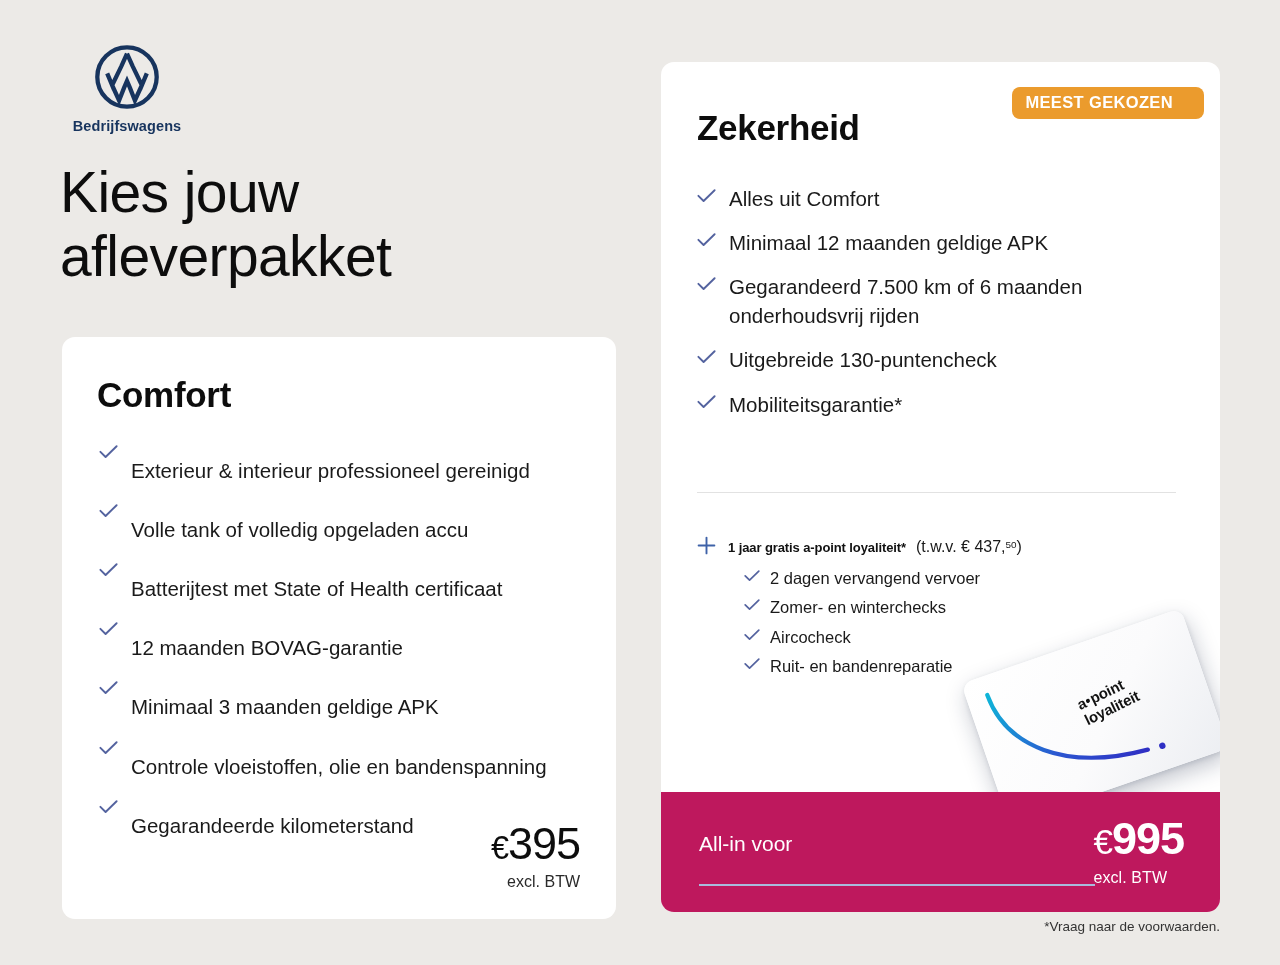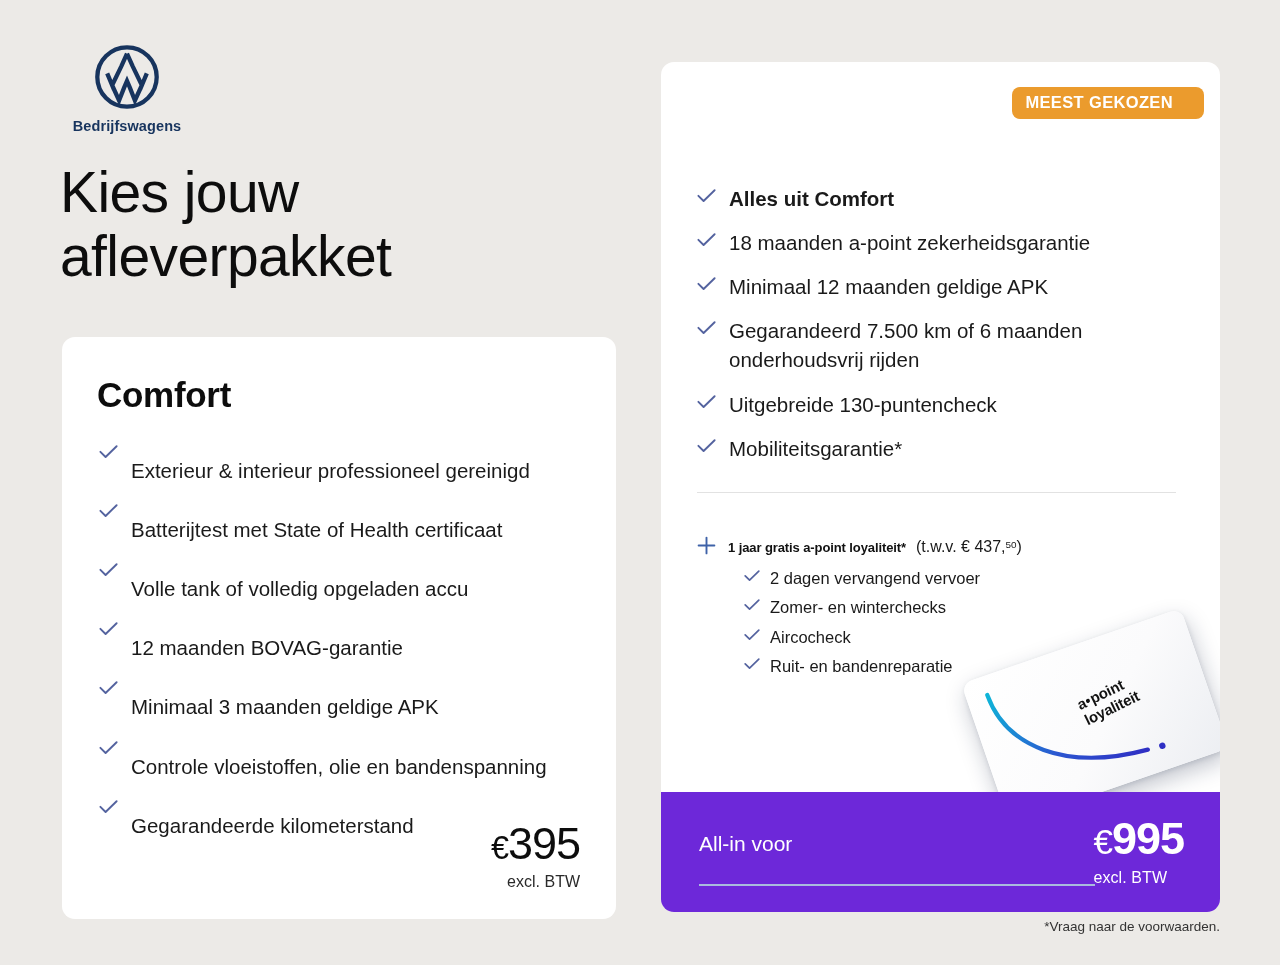--- a/index.html
+++ b/index.html
@@ -121,21 +121,21 @@
     left: 36px; top: 122px;
     width: 475px;
   }
   #zekerheid-list .feature-item { margin-bottom: 15px; }
   #zekerheid-list .feature-text {
     font-size: 20.5px;
     font-weight: 300;
     line-height: 1.42;
     color: #1a1a1a;
   }
-  #zekerheid-list .feature-item.is-bold .feature-text { font-weight: bold; }
+  #zekerheid-list .feature-item.is-bold .feature-text { font-weight: normal; }
 
   
   #bonus-divider {
     position: absolute;
     left: 36px; top: 430px;
     width: 479px; height: 1px;
     background: #e2e2e2;
   }
 
   
@@ -225,21 +225,21 @@
     border-radius: 50%;
     vertical-align: 3px;
     margin: 0 1px;
   }
 
   
   #allin-footer {
     position: absolute;
     left: 0; bottom: 0;
     width: 559px; height: 120px;
-    background: #6d28d9;
+    background: #be185d;
     z-index: 6;
   }
   #allin-label {
     position: absolute;
     left: 38px; top: 40px;
     font-size: 21px;
     font-weight: 300;
     color: #ffffff;
   }
   #allin-rule {
@@ -326,27 +326,27 @@
       <li class="feature-item">
         <svg class="check-icon" width="19" height="14" viewBox="0 0 19 14">
           <path d="M1.4 6.8 L6.6 12 L17.6 1.2" fill="none" stroke="#54639f" stroke-width="1.9" stroke-linecap="round" stroke-linejoin="round"></path>
         </svg>
         <span class="feature-text">Exterieur &amp; interieur professioneel gereinigd</span>
       </li>
       <li class="feature-item">
         <svg class="check-icon" width="19" height="14" viewBox="0 0 19 14">
           <path d="M1.4 6.8 L6.6 12 L17.6 1.2" fill="none" stroke="#54639f" stroke-width="1.9" stroke-linecap="round" stroke-linejoin="round"></path>
         </svg>
+        <span class="feature-text">Volle tank of volledig opgeladen accu</span>
+      </li>
+      <li class="feature-item">
+        <svg class="check-icon" width="19" height="14" viewBox="0 0 19 14">
+          <path d="M1.4 6.8 L6.6 12 L17.6 1.2" fill="none" stroke="#54639f" stroke-width="1.9" stroke-linecap="round" stroke-linejoin="round"></path>
+        </svg>
         <span class="feature-text">Batterijtest met State of Health certificaat</span>
-      </li>
-      <li class="feature-item">
-        <svg class="check-icon" width="19" height="14" viewBox="0 0 19 14">
-          <path d="M1.4 6.8 L6.6 12 L17.6 1.2" fill="none" stroke="#54639f" stroke-width="1.9" stroke-linecap="round" stroke-linejoin="round"></path>
-        </svg>
-        <span class="feature-text">Volle tank of volledig opgeladen accu</span>
       </li>
       <li class="feature-item">
         <svg class="check-icon" width="19" height="14" viewBox="0 0 19 14">
           <path d="M1.4 6.8 L6.6 12 L17.6 1.2" fill="none" stroke="#54639f" stroke-width="1.9" stroke-linecap="round" stroke-linejoin="round"></path>
         </svg>
         <span class="feature-text">12 maanden BOVAG-garantie</span>
       </li>
       <li class="feature-item">
         <svg class="check-icon" width="19" height="14" viewBox="0 0 19 14">
           <path d="M1.4 6.8 L6.6 12 L17.6 1.2" fill="none" stroke="#54639f" stroke-width="1.9" stroke-linecap="round" stroke-linejoin="round"></path>
@@ -371,33 +371,28 @@
       <span class="amount"><span class="cur">€</span><span>395</span></span>
       <span class="vat">excl. BTW</span>
     </div>
   </section>
 </div>
 
 <section class="card" id="zekerheid-card">
 
   <div id="most-chosen-badge">MEEST GEKOZEN</div>
 
+  <h2 class="card-title" id="zekerheid-title">Zekerheid</h2>
 
   <ul class="feature-list" id="zekerheid-list">
     <li class="feature-item is-bold">
       <svg class="check-icon" width="19" height="14" viewBox="0 0 19 14">
         <path d="M1.4 6.8 L6.6 12 L17.6 1.2" fill="none" stroke="#54639f" stroke-width="1.9" stroke-linecap="round" stroke-linejoin="round"></path>
       </svg>
       <span class="feature-text">Alles uit Comfort</span>
-    </li>
-    <li class="feature-item">
-      <svg class="check-icon" width="19" height="14" viewBox="0 0 19 14">
-        <path d="M1.4 6.8 L6.6 12 L17.6 1.2" fill="none" stroke="#54639f" stroke-width="1.9" stroke-linecap="round" stroke-linejoin="round"></path>
-      </svg>
-      <span class="feature-text">18 maanden a-point zekerheidsgarantie</span>
     </li>
     <li class="feature-item">
       <svg class="check-icon" width="19" height="14" viewBox="0 0 19 14">
         <path d="M1.4 6.8 L6.6 12 L17.6 1.2" fill="none" stroke="#54639f" stroke-width="1.9" stroke-linecap="round" stroke-linejoin="round"></path>
       </svg>
       <span class="feature-text">Minimaal 12 maanden geldige APK</span>
     </li>
     <li class="feature-item">
       <svg class="check-icon" width="19" height="14" viewBox="0 0 19 14">
         <path d="M1.4 6.8 L6.6 12 L17.6 1.2" fill="none" stroke="#54639f" stroke-width="1.9" stroke-linecap="round" stroke-linejoin="round"></path>

